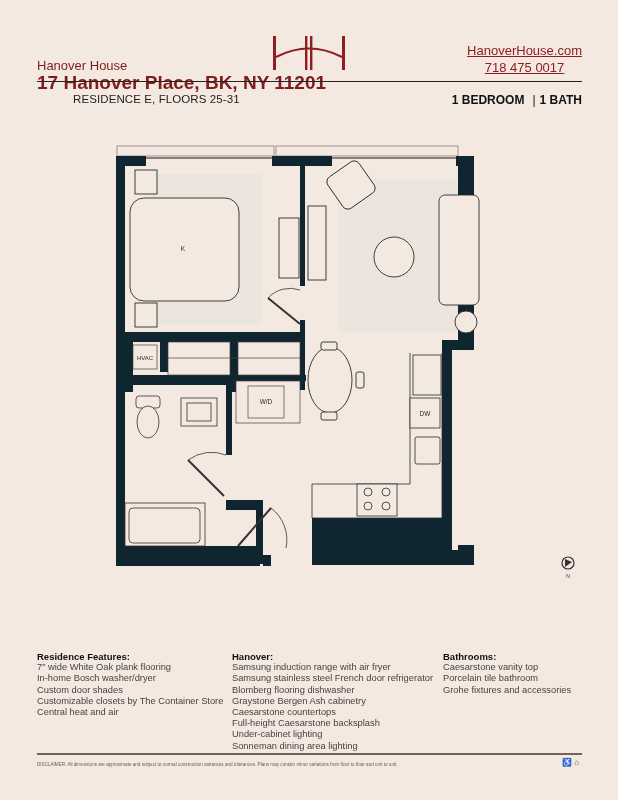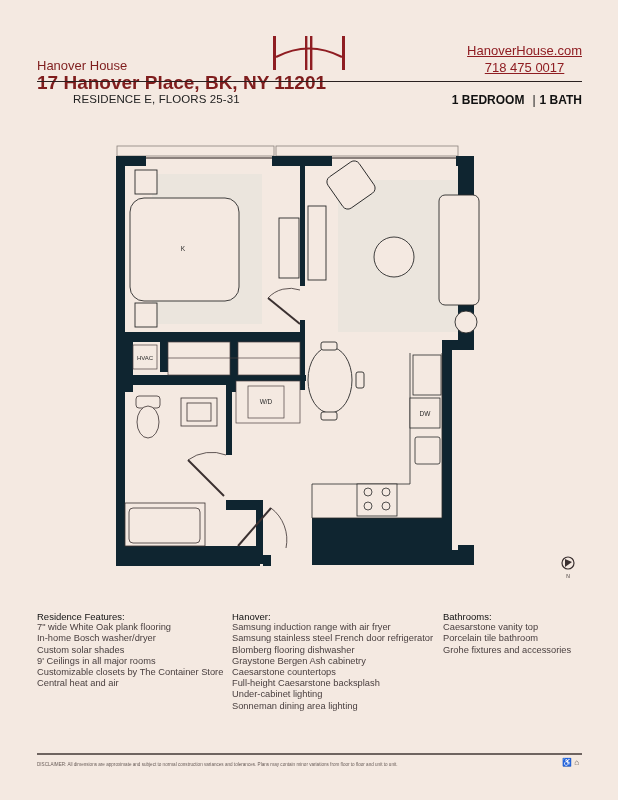--- a/index.html
+++ b/index.html
@@ -9,21 +9,21 @@
   .hdr-left .l2 { font-size: 19px; font-weight: bold; }
   .hdr-right { position: absolute; right: 36px; top: 42px; color: #8f1d22; font-size: 13px; line-height: 17px; text-align: center; text-decoration: underline; }
   .logo { position: absolute; left: 270px; top: 36px; width: 80px; height: 34px; }
   .rule-top { position: absolute; left: 37px; right: 36px; top: 81px; height: 1px; background: #2a2020; }
   .residence { position: absolute; left: 37px; top: 93px; font-size: 11.5px; color: #222; letter-spacing: 0.1px; margin-left: 36px; }
   .beds { position: absolute; right: 36px; top: 93px; font-size: 12px; font-weight: bold; color: #111; }
   .beds .sep { font-weight: normal; margin: 0 4px 0 8px; }
   .plan { position: absolute; left: 0; top: 0; width: 618px; height: 600px; }
   .compass { position: absolute; left: 560px; top: 556px; width: 16px; height: 24px; }
   .features { position: absolute; top: 611px; font-size: 9.3px; line-height: 11.2px; color: #4a4040; }
-  .features .ttl { font-weight: normal; color: #111; font-size: 9.5px; }
+  .features .ttl { font-weight: bold; color: #111; font-size: 9.5px; margin-top: 40px; }
   .f1 { left: 37px; } .f2 { left: 232px; } .f3 { left: 443px; }
   .rule-bot { position: absolute; left: 37px; right: 36px; top: 753px; height: 1.5px; background: #6e6460; }
   .disclaimer { position: absolute; left: 37px; top: 762px; font-size: 4.6px; color: #6a5e5a; white-space: nowrap; }
   .bot-icons { position: absolute; left: 562px; top: 758px; font-size: 8px; color: #5a504c; }
 </style>
 </head>
 <body>
 
 <div class="hdr-left">
   <div>Hanover House</div>
@@ -156,22 +156,21 @@
 <svg class="compass" viewBox="0 0 16 24">
   <circle cx="8" cy="7" r="6" fill="none" stroke="#3a3030" stroke-width="1.2"></circle>
   <polygon points="5,11 12,6 5,3" fill="#3a3030"></polygon>
   <text x="8" y="22" font-size="5" text-anchor="middle" fill="#3a3030" font-family="Liberation Sans, sans-serif">N</text>
 </svg>
 
 <div class="features f1">
   <div class="ttl">Residence Features:</div>
   <div>7" wide White Oak plank flooring</div>
   <div>In-home Bosch washer/dryer</div>
-  <div>Custom solar shades</div>
-  <div>9' Ceilings in all major rooms</div>
+  <div>Custom door shades</div>
   <div>Customizable closets by The Container Store</div>
   <div>Central heat and air</div>
 </div>
 
 <div class="features f2">
   <div class="ttl">Hanover:</div>
   <div>Samsung induction range with air fryer</div>
   <div>Samsung stainless steel French door refrigerator</div>
   <div>Blomberg flooring dishwasher</div>
   <div>Graystone Bergen Ash cabinetry</div>

